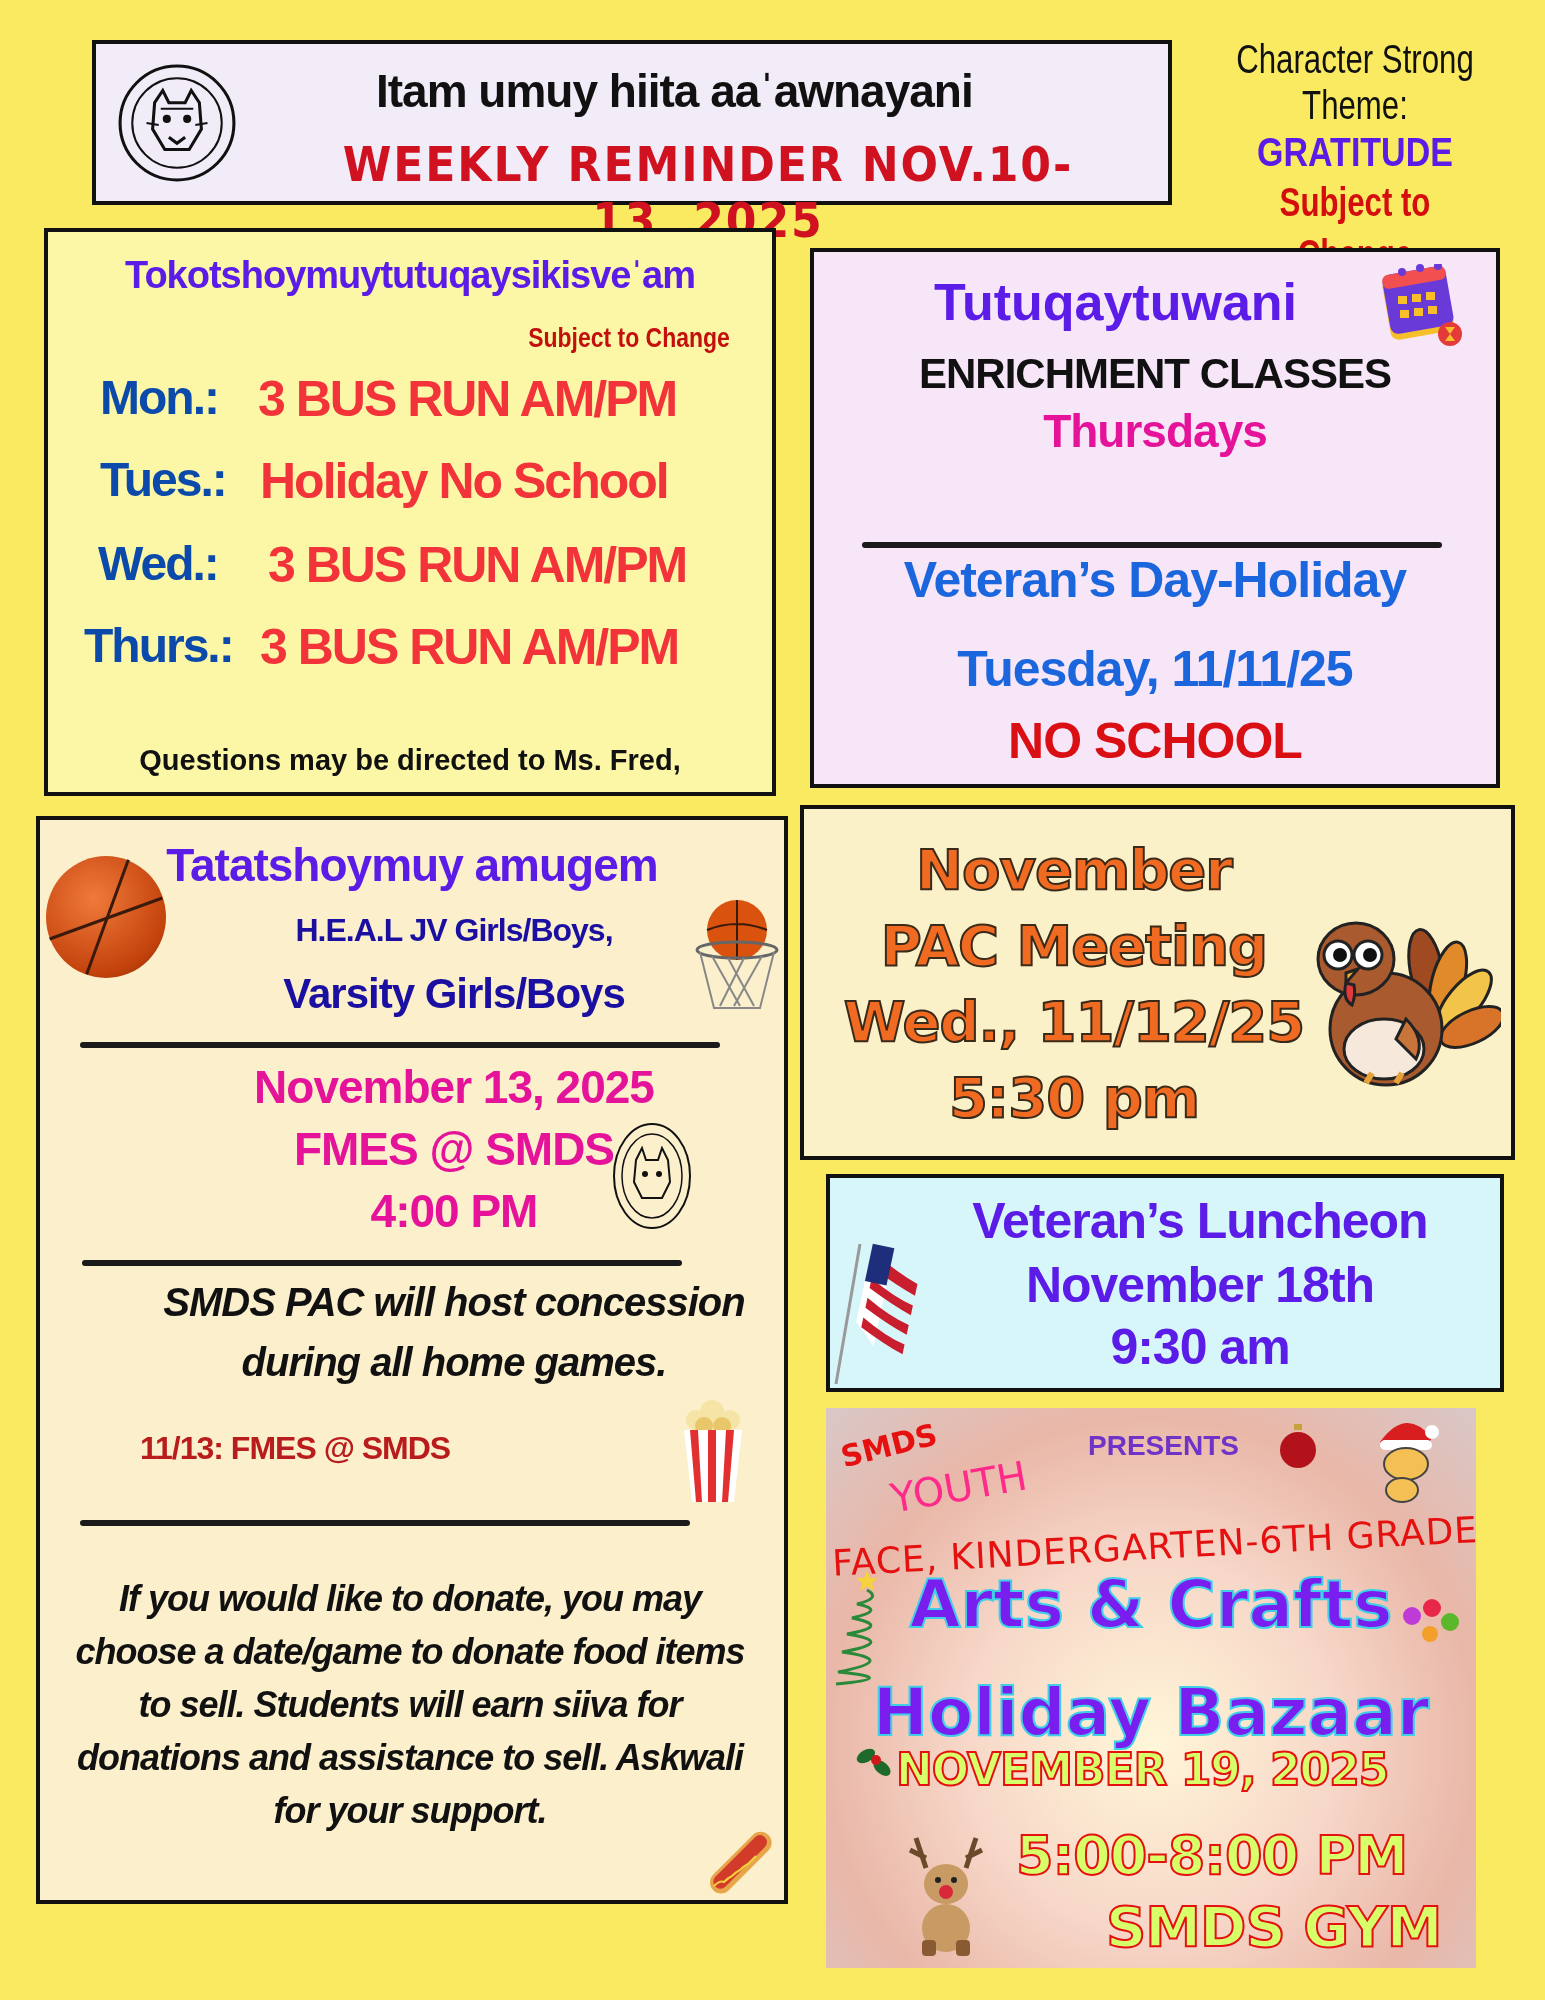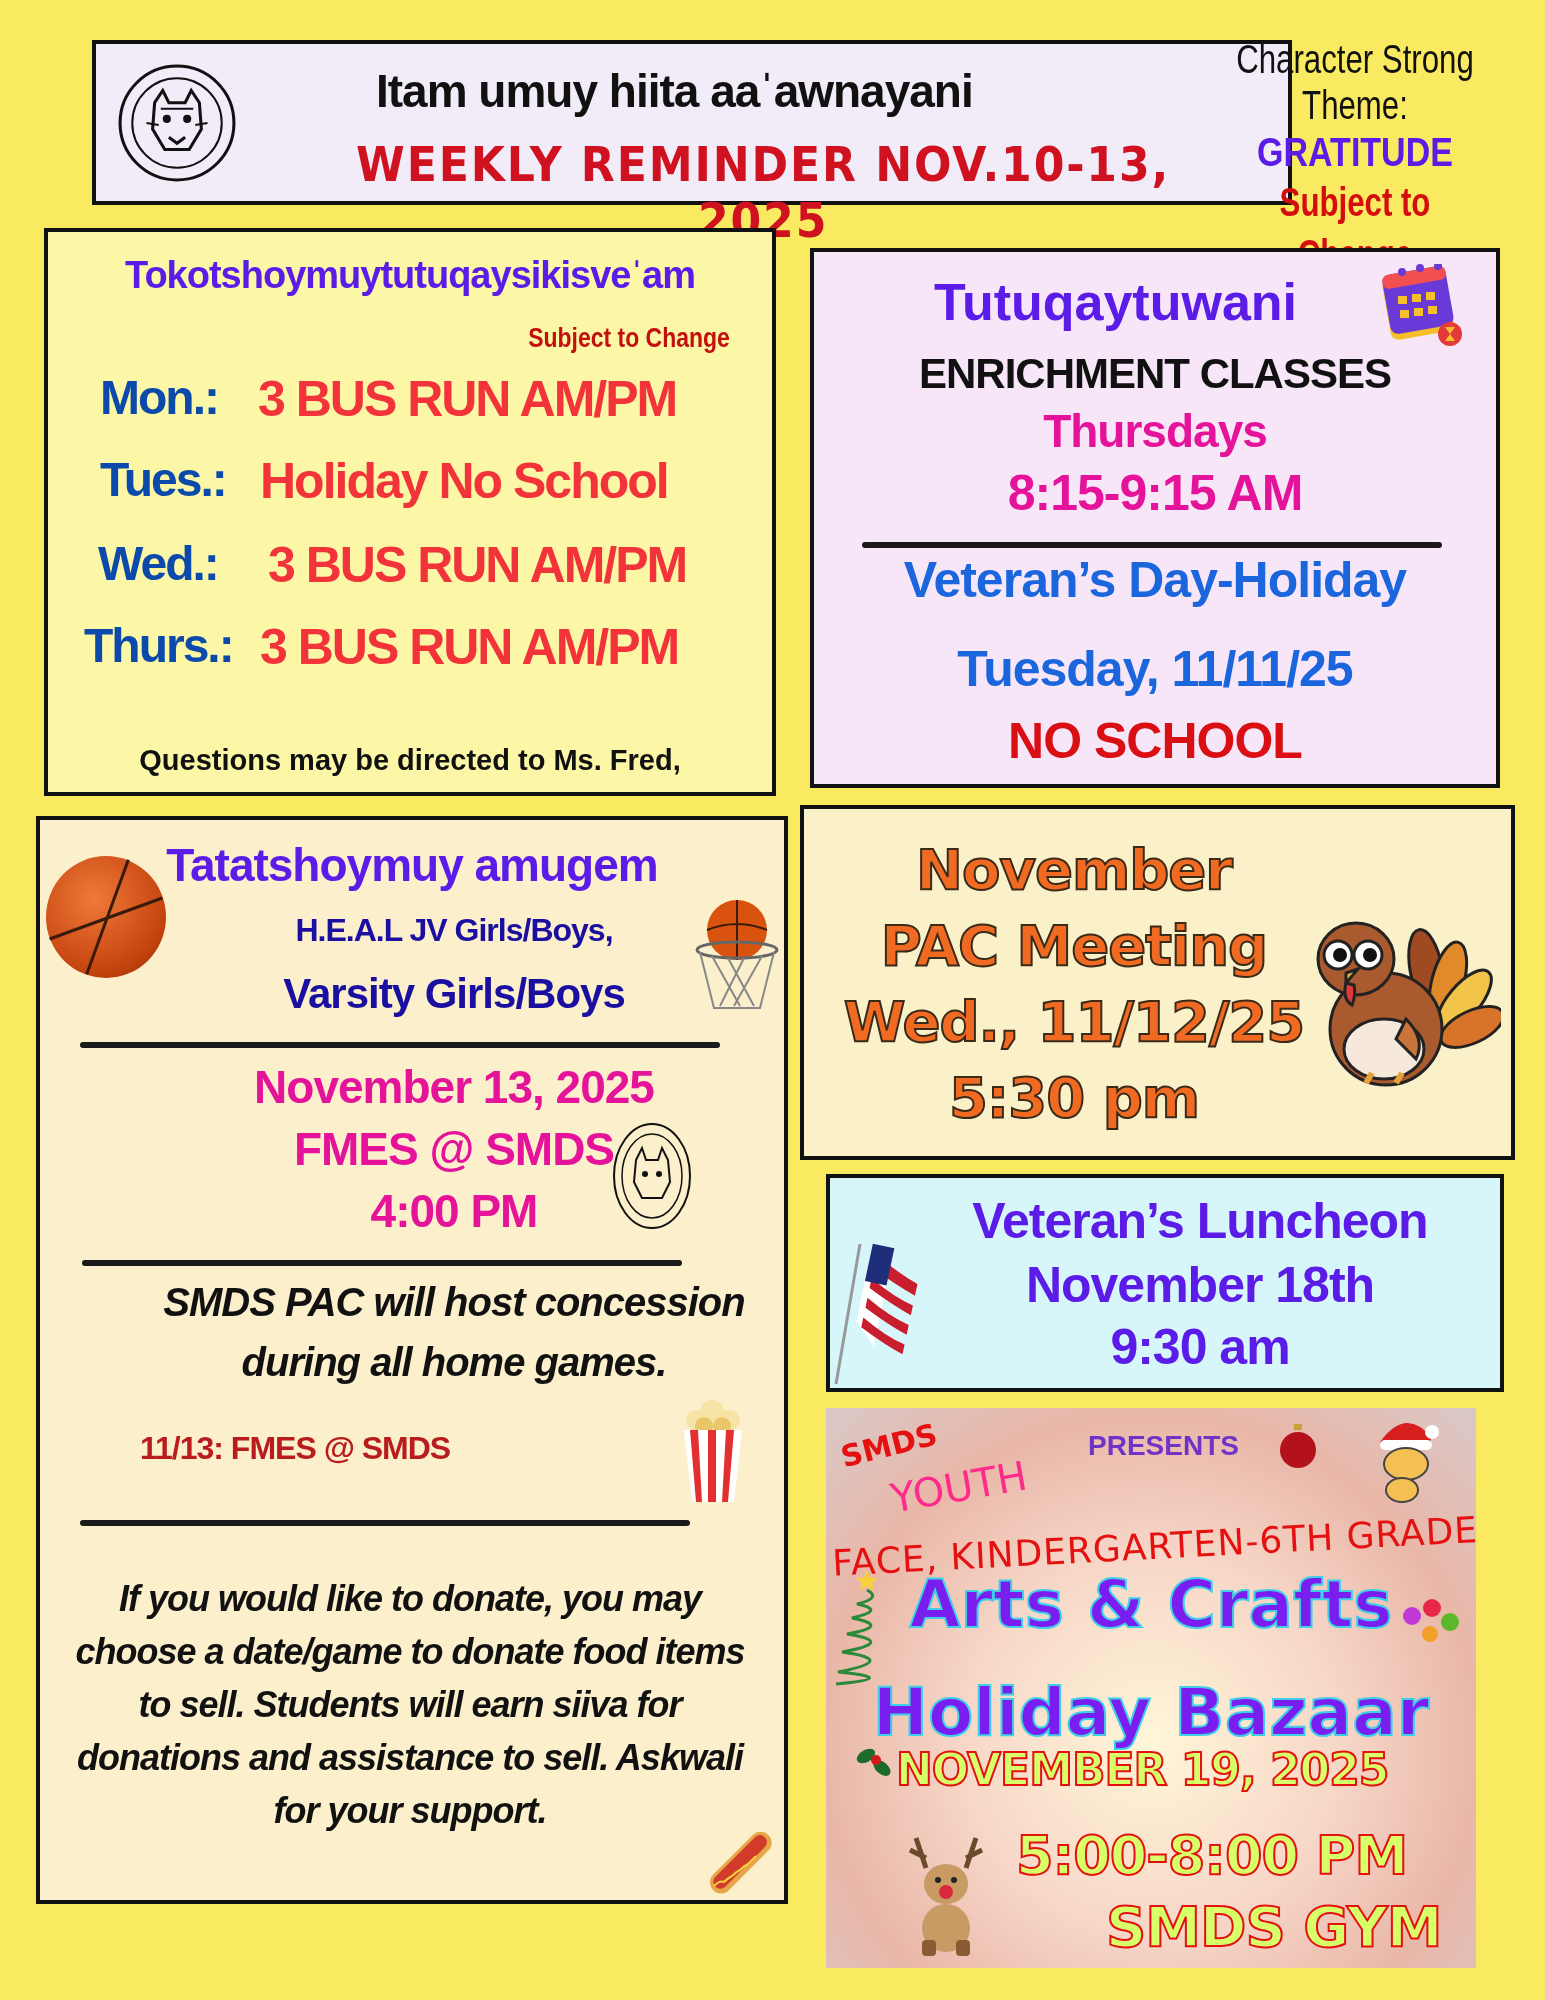--- a/index.html
+++ b/index.html
@@ -13,21 +13,21 @@
   .box {
     position: absolute;
     border: 4px solid #111;
     text-align: center;
   }
   .rule {
     height: 6px; background: #1a1a1a; border-radius: 3px; margin: 0 auto;
   }
 
   
-  #header { left: 92px; top: 40px; width: 1200px; height: 165px; background: #f1ecf8; }
+  #header { left: 92px; top: 40px; width: 1080px; height: 165px; background: #f1ecf8; }
   #header .logo { position: absolute; left: 20px; top: 18px; width: 122px; height: 122px; }
   #header .title { position: absolute; left: 280px; top: 20px; font-size: 46px; font-weight: 700; color: #111; letter-spacing: -1px; }
   #header .subtitle { position: absolute; left: 220px; top: 92px; font-size: 48px; font-weight: 700; color: #d01220; letter-spacing: 2px; font-family: "DejaVu Sans", sans-serif; transform: scaleX(0.92); transform-origin: left; }
 
   
   #theme { position: absolute; left: 1190px; top: 36px; width: 330px; text-align: center; }
   #theme .l1 { font-size: 40px; color: #111; line-height: 46px; transform: scaleX(0.78); }
   #theme .l2 { font-size: 40px; font-weight: 700; color: #5b1ce8; line-height: 48px; transform: scaleX(0.85); }
   #theme .l3 { font-size: 40px; font-weight: 700; color: #d40e0e; line-height: 52px; transform: scaleX(0.78); }
 
@@ -176,21 +176,20 @@
         <rect x="44" y="28" width="9" height="8"></rect>
     <rect x="18" y="46" width="9" height="8"></rect>
         <rect x="32" y="44" width="9" height="8"></rect>
         <rect x="46" y="42" width="9" height="8"></rect>
       </g>
     <circle cx="68" cy="70" r="12" fill="#e53a3a"></circle>
     <path d="M63 63 L73 63 L63 77 L73 77 Z" fill="#f7c02b"></path>
   </svg>
   <div class="t2">ENRICHMENT CLASSES</div>
   <div class="t3">Thursdays</div>
-  <div class="t4">8:15-9:15 AM</div>
   <div class="rule"></div>
   <div class="t5">Veteran’s Day-Holiday</div>
   <div class="t6">Tuesday, 11/11/25</div>
   <div class="t7">NO SCHOOL</div>
 </div>
 
 <div class="box" id="bball">
   <div class="ball"></div>
   <div class="t1">Tatatshoymuy amugem</div>
   <svg class="hoop" viewBox="0 0 86 118">

